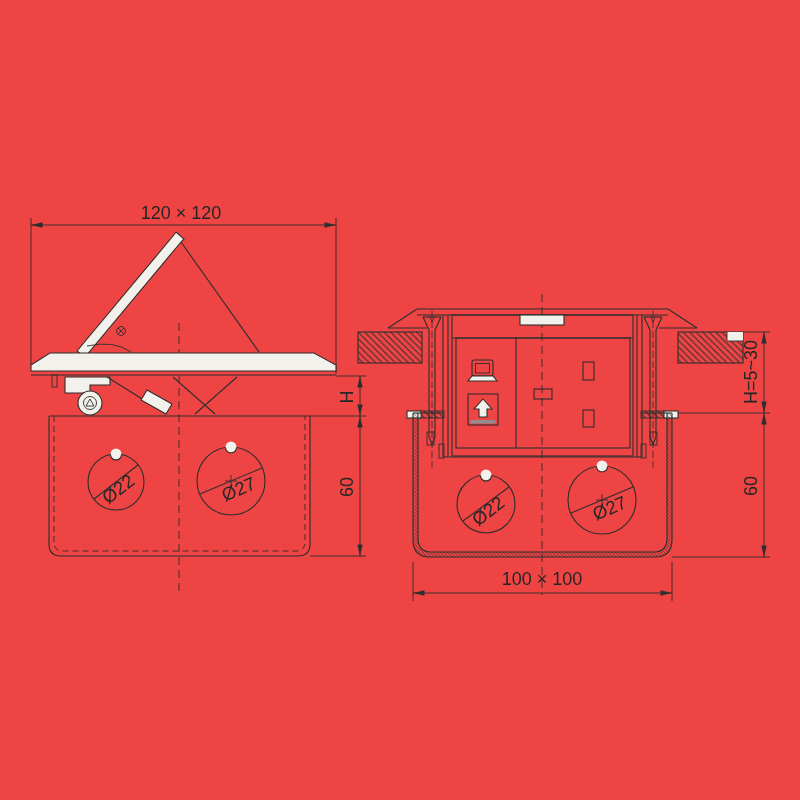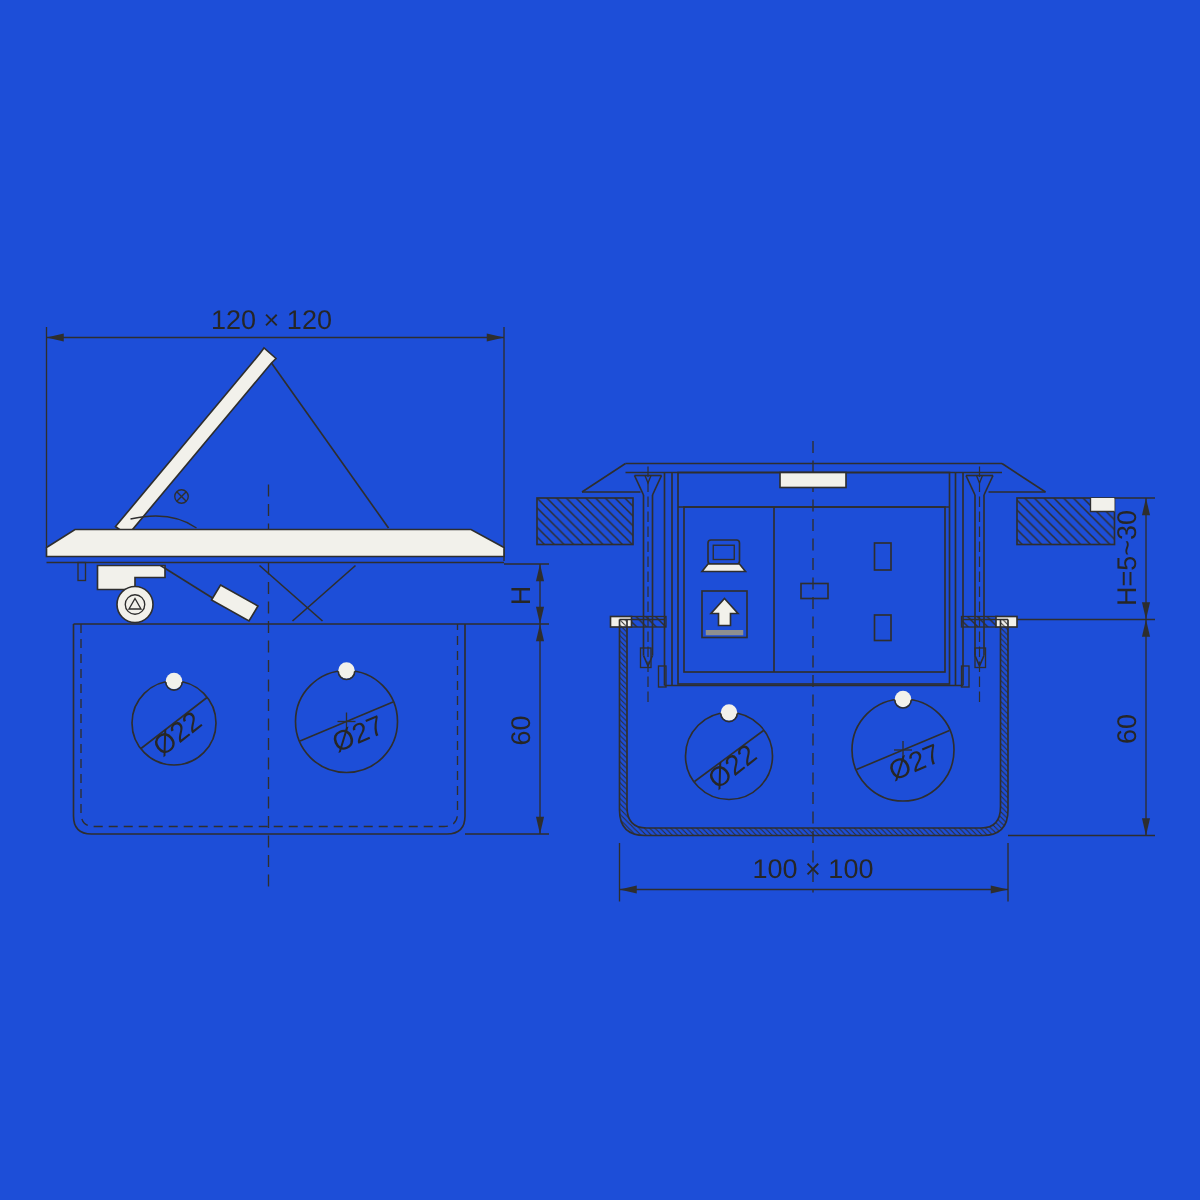--- a/index.html
+++ b/index.html
@@ -1,17 +1,17 @@
 <!DOCTYPE html>
 <html><head>
 <meta charset="utf-8">
 <style>
   html,body{margin:0;padding:0;}
   body{background:#f2f1eb;}
-  .stage{position:relative;width:800px;height:800px;background:#1d4ed8;overflow:hidden;}
+  .stage{position:relative;width:800px;height:800px;background:#ef4444;overflow:hidden;}
   svg{display:block;}
   .ln{stroke:#2e2e2e;fill:none;stroke-width:1.1;}
   .lnf{stroke:#2e2e2e;fill:#f2f1eb;stroke-width:1.1;}
   .thin{stroke:#2e2e2e;fill:none;stroke-width:0.9;}
   .dash{stroke:#2e2e2e;fill:none;stroke-width:0.9;stroke-dasharray:8,5;}
   .dash2{stroke:#2e2e2e;fill:none;stroke-width:0.8;stroke-dasharray:7,3;}
   .dashbox{stroke:#2e2e2e;fill:none;stroke-width:0.9;stroke-dasharray:6,4;}
   .dim{stroke:#2e2e2e;fill:none;stroke-width:0.9;}
   .txt{font-family:"Liberation Sans", sans-serif;fill:#262626;font-size:18px;}
   .txtb{font-family:"Liberation Sans", sans-serif;fill:#262626;font-size:18.5px;}

